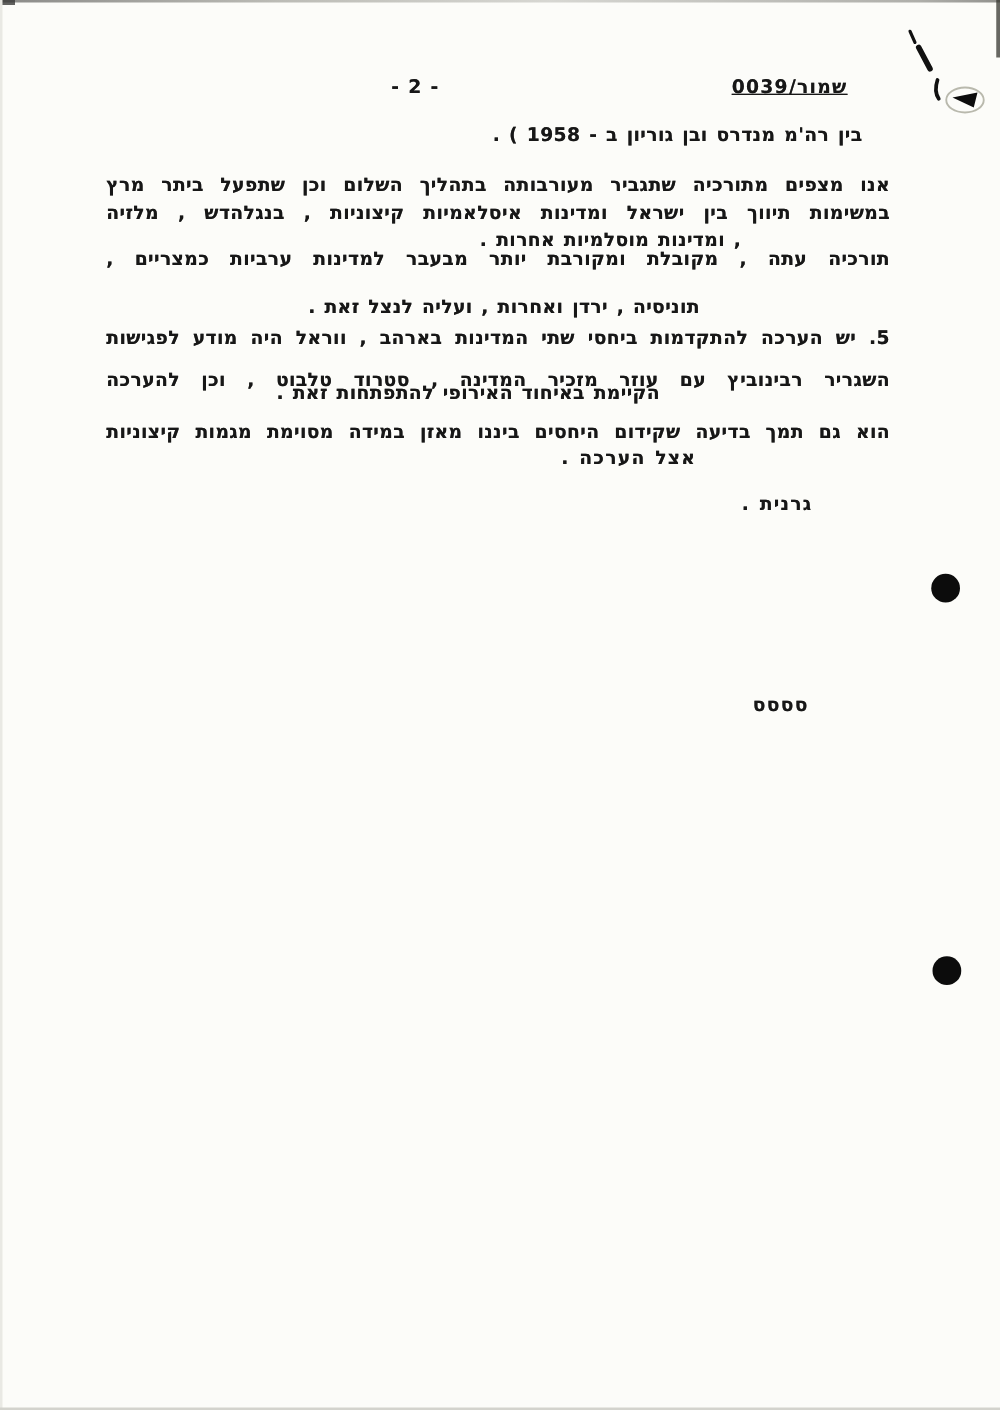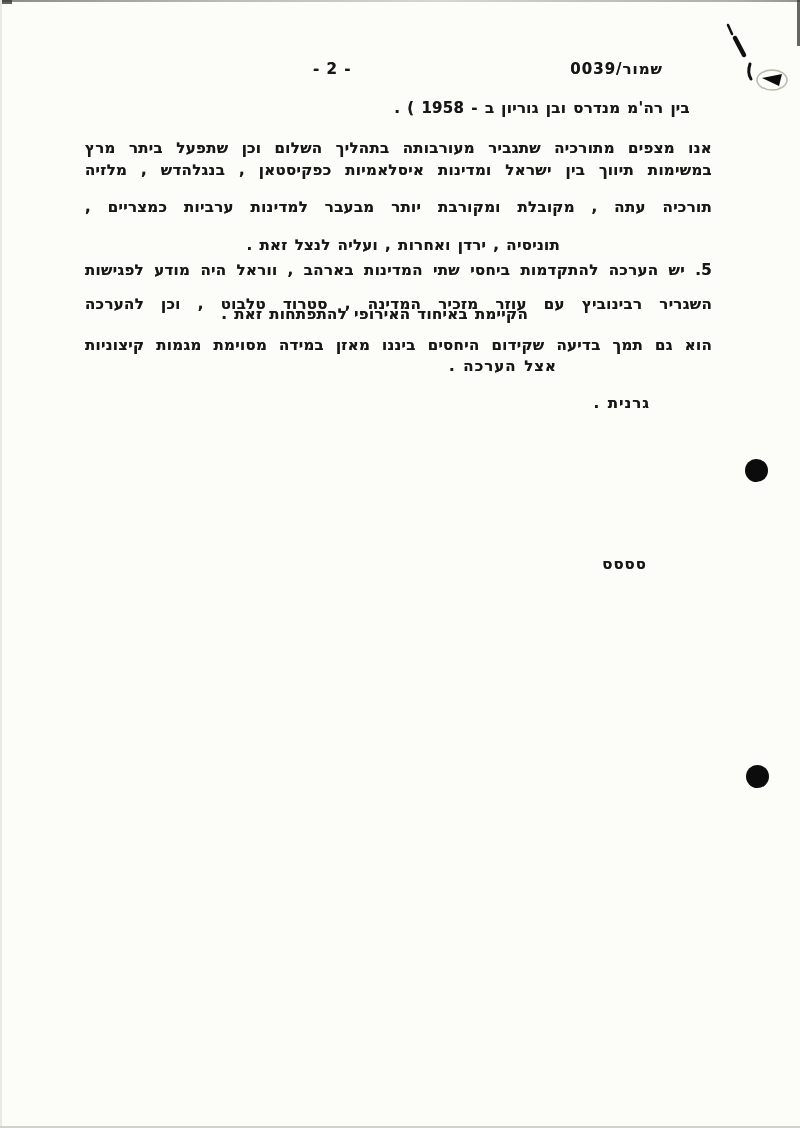--- a/index.html
+++ b/index.html
@@ -26,21 +26,21 @@
   }
   .full{
     left:85px;right:88px;
     white-space:normal;
     text-align:justify;
     text-align-last:justify;
     text-justify:inter-word;
   }
   .dist{letter-spacing:1.4px;word-spacing:0;}
   
-  .pos-docref {top:60px;right:137px;letter-spacing:1px;}
+  .pos-docref {top:60px;right:122px;letter-spacing:1px;text-decoration:underline;}
   .pos-pagenum{top:60px;left:313px;}
   .pos-intro  {top:99px;right:110px;}
   .pos-p1l1{top:139px;} .pos-p1l2{top:161px;} .pos-p1l3{top:183px;right:207px;}
   .pos-p2l1{top:198px;} .pos-p2l2{top:236px;right:240px;margin-left:48px;}
   .pos-p3l1{top:261px;} .pos-p3l2{top:295px;} .pos-p3l3{top:305px;right:272px;}
   .pos-p4l1{top:336px;} .pos-p4l2{top:357px;right:243px;letter-spacing:1px;}
   .pos-sig {top:394px;right:150px;letter-spacing:1px;}
   .pos-d1  {top:499px;right:74px;}
   .pos-d2  {top:521px;right:242px;}
   .pos-foot{top:555px;right:153px;letter-spacing:1px;}
@@ -78,21 +78,22 @@
 
   <div class="dot dot1"></div>
   <div class="dot dot2"></div>
 
   <div class="ln pos-docref">שמור/0039</div>
   <div class="ln pos-pagenum">- 2 -</div>
 
   <div class="ln pos-intro">בין רה'מ מנדרס ובן גוריון ב - 1958 ) .</div>
 
   <div class="ln full pos-p1l1">אנו מצפים מתורכיה שתגביר מעורבותה בתהליך השלום וכן שתפעל ביתר מרץ</div>
-  <div class="ln full pos-p1l2">במשימות תיווך בין ישראל ומדינות איסלאמיות כפקיסטאן , בנגלהדש , מלזיה</div>
+  <div class="ln full pos-p1l2">במשימות תיווך בין ישראל ומדינות איסלאמיות קיצוניות , בנגלהדש , מלזיה</div>
+  <div class="ln pos-p1l3">, ומדינות מוסלמיות אחרות .</div>
 
   <div class="ln full pos-p2l1">תורכיה עתה , מקובלת ומקורבת יותר מבעבר למדינות ערביות כמצריים ,</div>
   <div class="ln pos-p2l2">תוניסיה , ירדן ואחרות , ועליה לנצל זאת .</div>
 
   <div class="ln full pos-p3l1">5. יש הערכה להתקדמות ביחסי שתי המדינות בארהב , ווראל היה מודע לפגישות</div>
   <div class="ln full pos-p3l2">השגריר רבינוביץ עם עוזר מזכיר המדינה , סטרוד טלבוט , וכן להערכה</div>
   <div class="ln pos-p3l3">הקיימת באיחוד האירופי להתפתחות זאת .</div>
 
   <div class="ln full pos-p4l1">הוא גם תמך בדיעה שקידום היחסים ביננו מאזן במידה מסוימת מגמות קיצוניות</div>
   <div class="ln pos-p4l2">אצל הערכה .</div>

